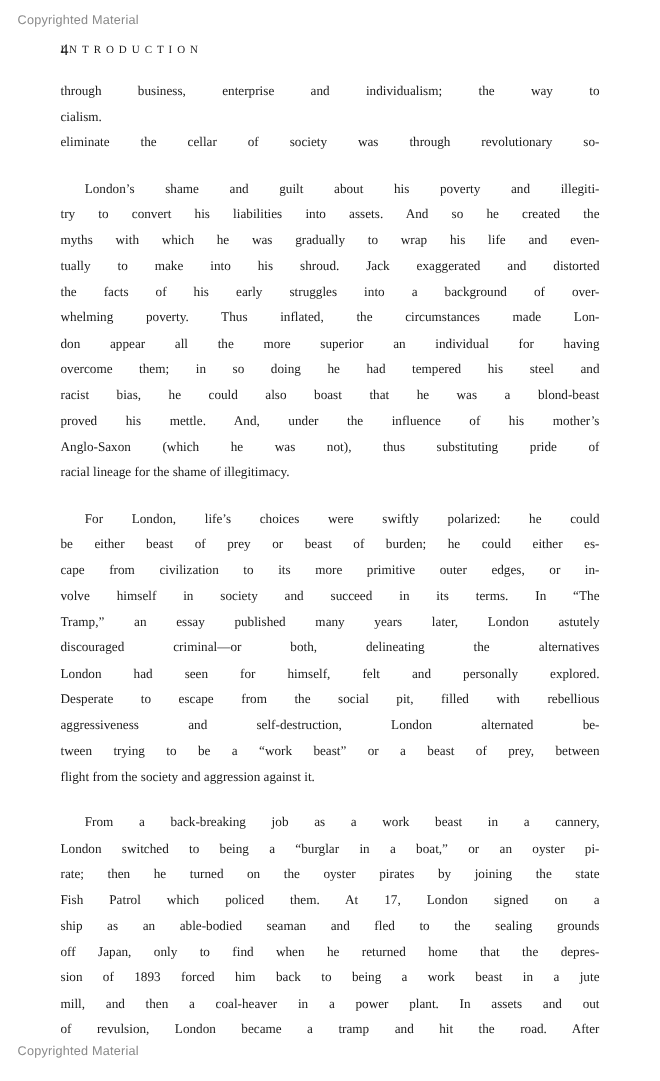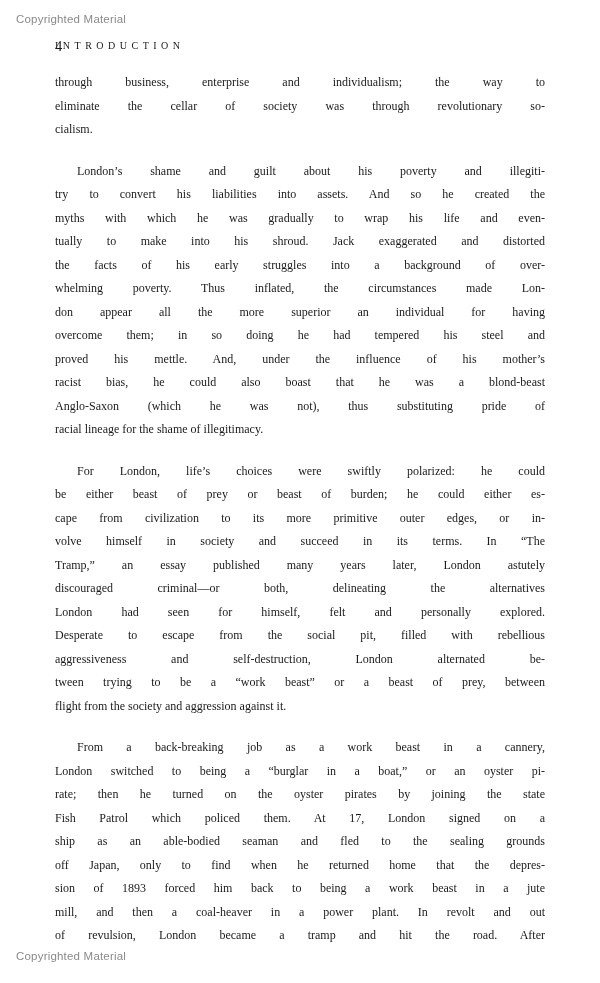--- a/index.html
+++ b/index.html
@@ -83,34 +83,34 @@
   <div id="copyright-top" class="copyright">Copyrighted Material</div>
 
   <div id="header-row">
     <span id="page-number">4</span>
     <span id="running-header">INTRODUCTION</span>
   </div>
 
   <div id="body-text">
       <div class="paragraph">
         <div class="line">through business, enterprise and individualism; the way to</div>
+        <div class="line last">cialism.</div>
         <div class="line">eliminate the cellar of society was through revolutionary so-</div>
-        <div class="line last">cialism.</div>
       </div>
       <div class="paragraph">
         <div class="line indent">London’s shame and guilt about his poverty and illegiti-</div>
         <div class="line">try to convert his liabilities into assets. And so he created the</div>
         <div class="line">myths with which he was gradually to wrap his life and even-</div>
         <div class="line">tually to make into his shroud. Jack exaggerated and distorted</div>
         <div class="line">the facts of his early struggles into a background of over-</div>
         <div class="line">whelming poverty. Thus inflated, the circumstances made Lon-</div>
         <div class="line">don appear all the more superior an individual for having</div>
         <div class="line">overcome them; in so doing he had tempered his steel and</div>
+        <div class="line">racist bias, he could also boast that he was a blond-beast</div>
         <div class="line">proved his mettle. And, under the influence of his mother’s</div>
-        <div class="line">racist bias, he could also boast that he was a blond-beast</div>
         <div class="line">Anglo-Saxon (which he was not), thus substituting pride of</div>
         <div class="line last">racial lineage for the shame of illegitimacy.</div>
       </div>
       <div class="paragraph">
         <div class="line indent">For London, life’s choices were swiftly polarized: he could</div>
         <div class="line">be either beast of prey or beast of burden; he could either es-</div>
         <div class="line">cape from civilization to its more primitive outer edges, or in-</div>
         <div class="line">volve himself in society and succeed in its terms. In “The</div>
         <div class="line">Tramp,” an essay published many years later, London astutely</div>
         <div class="line">discouraged criminal—or both, delineating the alternatives</div>
@@ -121,19 +121,19 @@
         <div class="line last">flight from the society and aggression against it.</div>
       </div>
       <div class="paragraph">
         <div class="line indent">From a back-breaking job as a work beast in a cannery,</div>
         <div class="line">London switched to being a “burglar in a boat,” or an oyster pi-</div>
         <div class="line">rate; then he turned on the oyster pirates by joining the state</div>
         <div class="line">Fish Patrol which policed them. At 17, London signed on a</div>
         <div class="line">ship as an able-bodied seaman and fled to the sealing grounds</div>
         <div class="line">off Japan, only to find when he returned home that the depres-</div>
         <div class="line">sion of 1893 forced him back to being a work beast in a jute</div>
-        <div class="line">mill, and then a coal-heaver in a power plant. In revolt and out</div>
+        <div class="line">mill, and then a coal-heaver in a power plant. In assets and out</div>
         <div class="line">of revulsion, London became a tramp and hit the road. After</div>
       </div>
     </div>
 
   <div id="copyright-bottom" class="copyright">Copyrighted Material</div>
 </div>
 
 </body></html>

